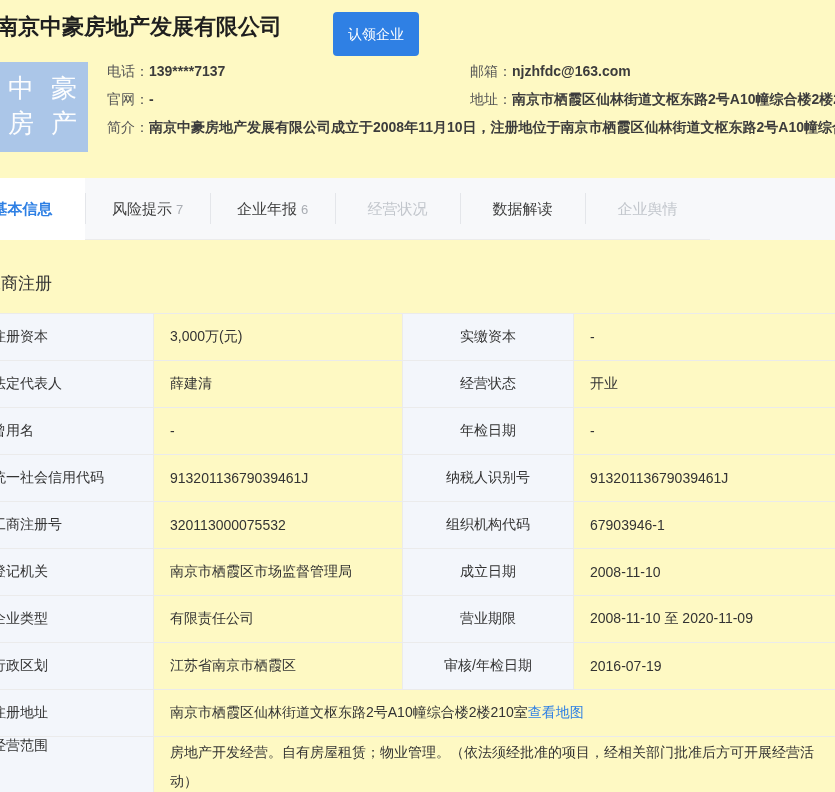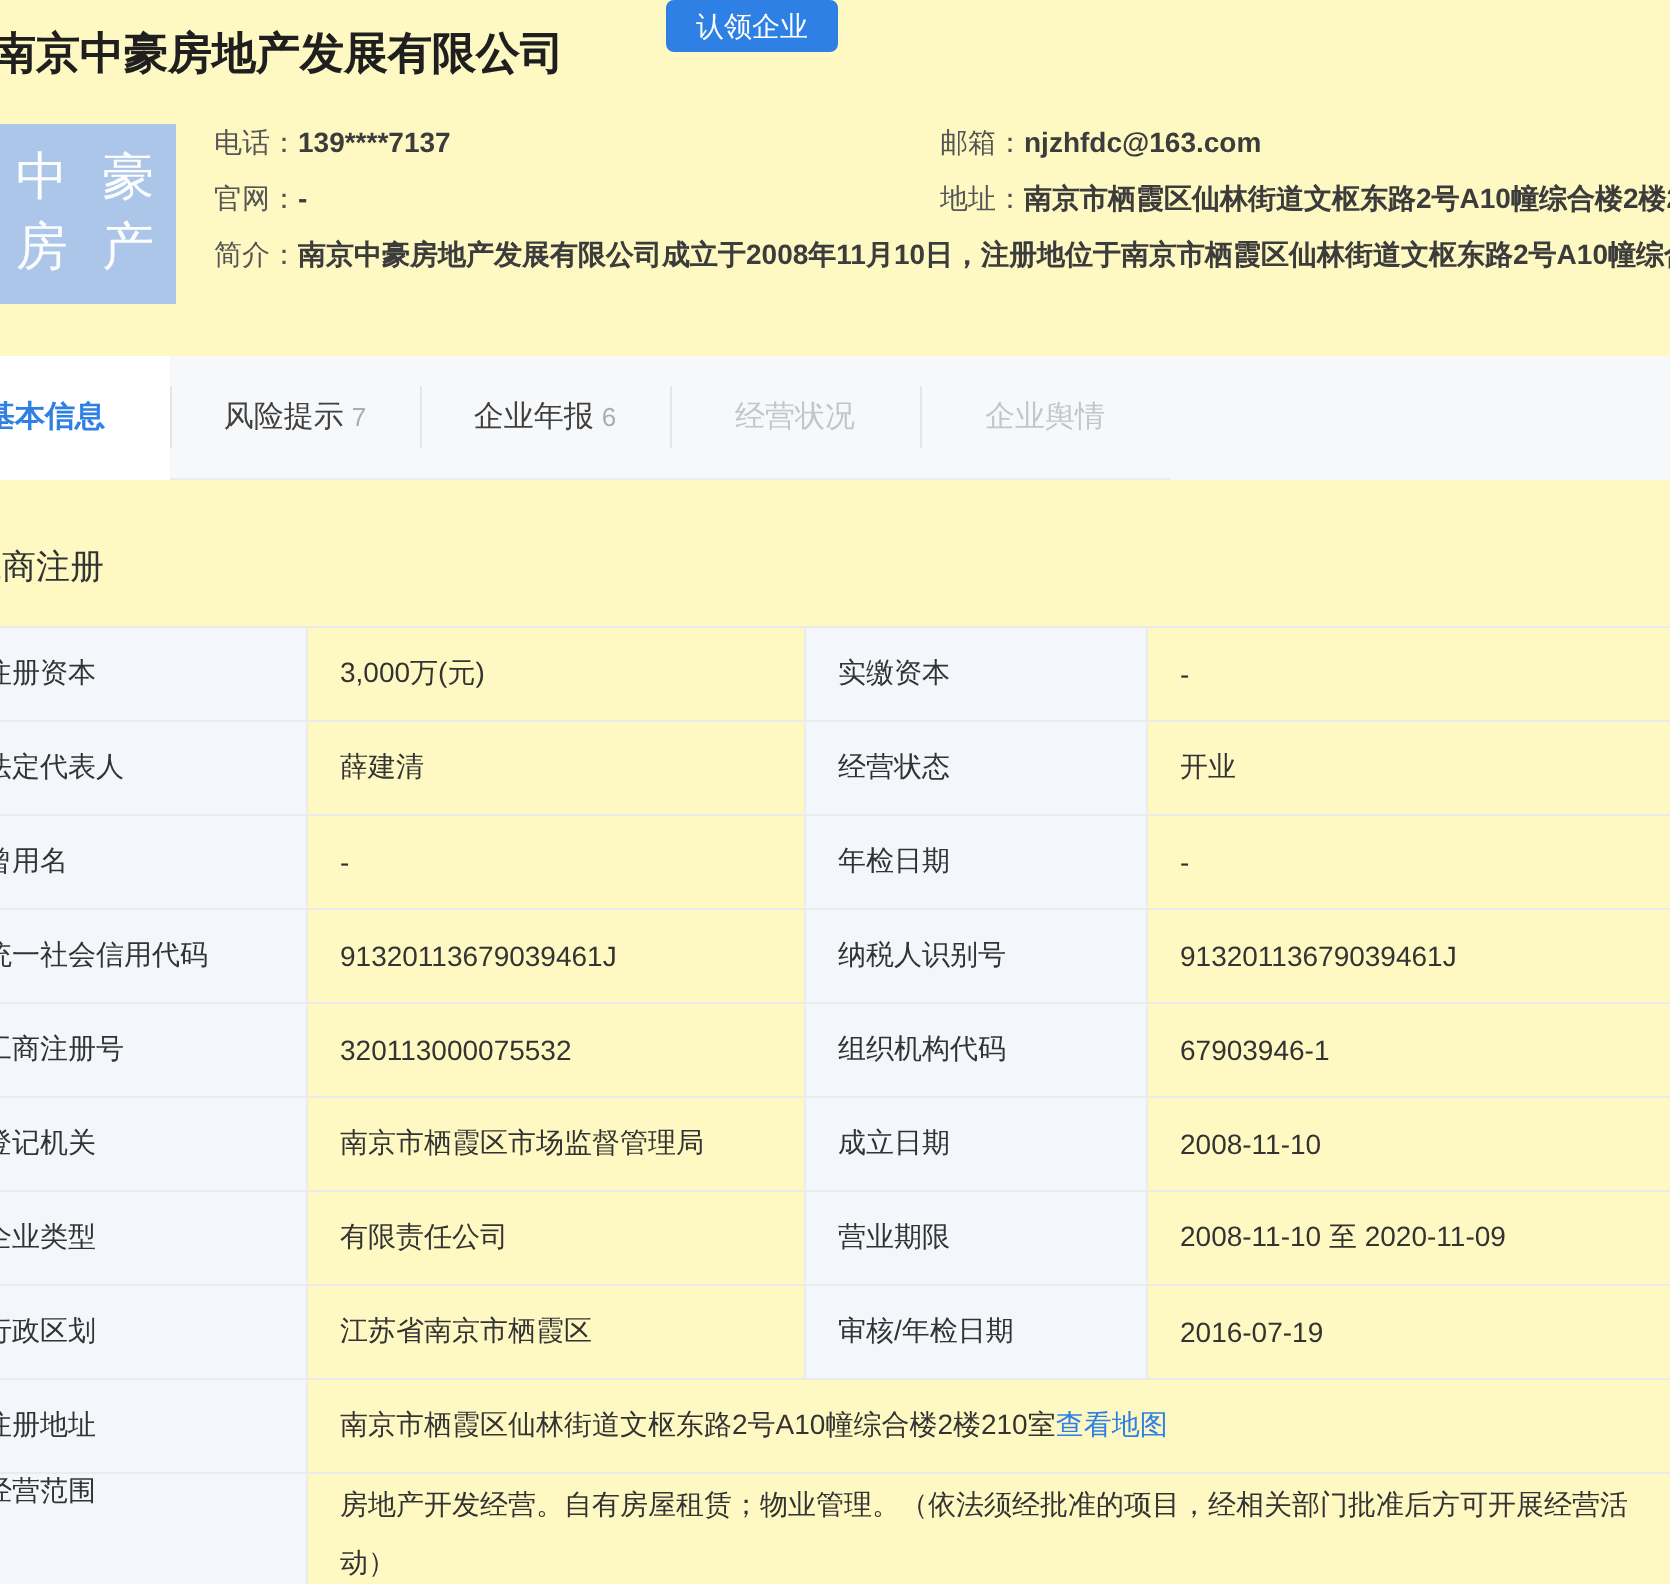--- a/index.html
+++ b/index.html
@@ -8,23 +8,23 @@
   .viewport {
     position:relative; width:835px; height:792px;
     overflow:hidden; background:#fef9c3;
   }
   
   .company-title {
     position:absolute; left:-4px; top:12px;
     font-size:22px; font-weight:bold; color:#1f1f1f; white-space:nowrap;
   }
   .claim-btn {
-    position:absolute; left:333px; top:0;
+    position:absolute; left:333px; top:12px;
     background:#2f80e4; color:#fff; font-size:14px;
-    border:none; border-radius:4px; padding:5px 15px; height:26px;
+    border:none; border-radius:4px; padding:5px 15px; height:44px;
     line-height:16px; cursor:pointer; white-space:nowrap;
   }
   .logo {
     position:absolute; left:-3px; top:62px; width:91px; height:90px;
     background:#abc6e8; color:rgba(255,255,255,0.96);
     font-size:26px; line-height:35px; text-align:center;
     padding-top:9px; word-spacing:10px; white-space:nowrap; overflow:hidden;
   }
   .contact-left  { position:absolute; left:107px; top:57px; width:760px; }
   .contact-right { position:absolute; left:470px; top:57px; width:420px; }
@@ -55,21 +55,21 @@
   .section-title {
     position:absolute; left:-16px; top:272px;
     font-size:17px; color:#333; white-space:nowrap;
   }
   
   .table-wrap { position:absolute; left:-25px; top:313px; width:920px; }
   table.reg { border-collapse:collapse; table-layout:fixed; width:920px; font-size:14px; }
   table.reg td { border:1px solid #ebebeb; height:47px; padding:0 16px; color:#333; }
   td.lbl  { background:#f3f6fb; color:#63666b; }
   td.l1   { padding-left:20px; }
-  td.l2   { padding-left:15px; }
+  td.l2   { padding-left:15px;text-align:center; }
   td.v2   { padding-left:17px; }
   td.vtop { vertical-align:top; padding-top:13px; }
   .scope-text { max-width:645px; line-height:29px; padding-top:1px; }
   .map-link { color:#2f80e4; text-decoration:none; cursor:pointer; white-space:nowrap; }
 </style>
 </head>
 <body>
 
 <div class="viewport">
 
@@ -100,20 +100,21 @@
     <div class="c-line">
       <span>地址：</span><span class="val">南京市栖霞区仙林街道文枢东路2号A10幢综合楼2楼210室</span>
     </div>
   </div>
 
   <div class="tabbar">
     <div class="tab active"><span>基本信息</span></div>
     <div class="tab"><span>风险提示</span><span class="cnt">7</span></div>
     <div class="tab"><span>企业年报</span><span class="cnt">6</span></div>
     <div class="tab muted"><span>经营状况</span></div>
+    <div class="tab"><span>数据解读</span></div>
     <div class="tab muted"><span>企业舆情</span></div>
   </div>
 
   <div class="section-title">工商注册</div>
 
   <div class="table-wrap">
     <table class="reg">
       <colgroup>
           <col style="width:178px">
           <col style="width:249px">

